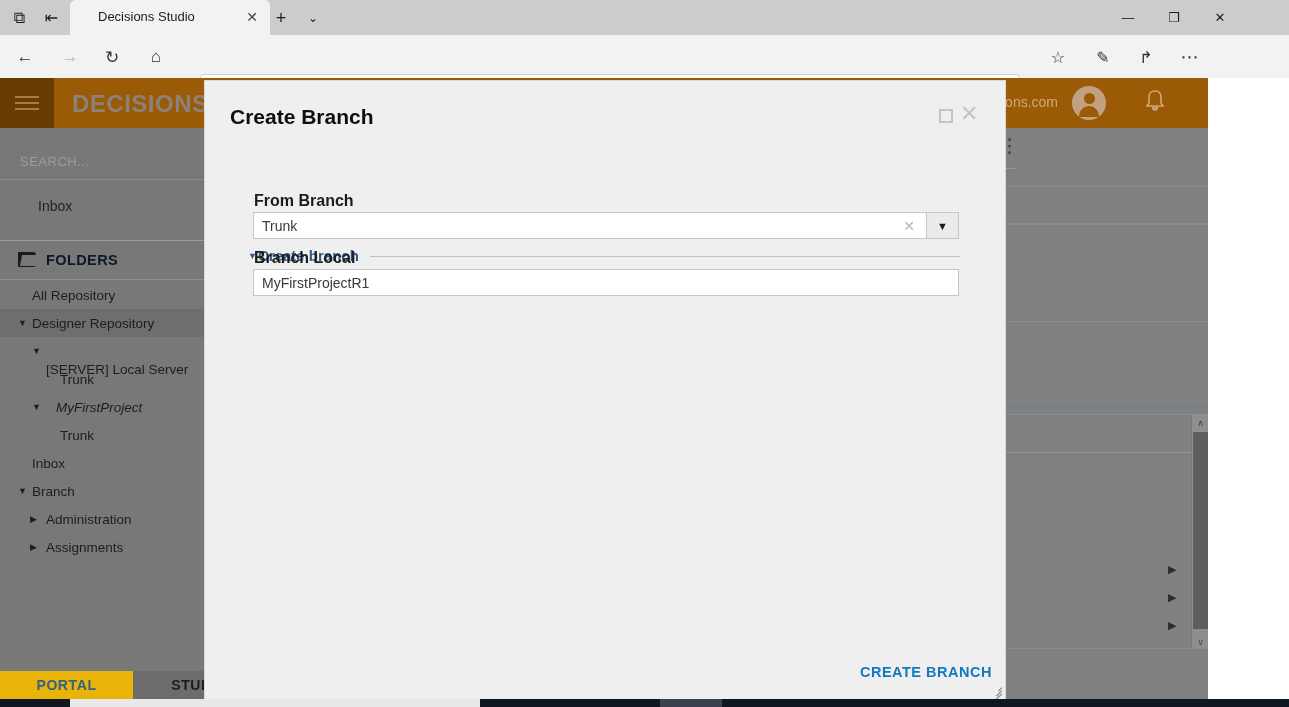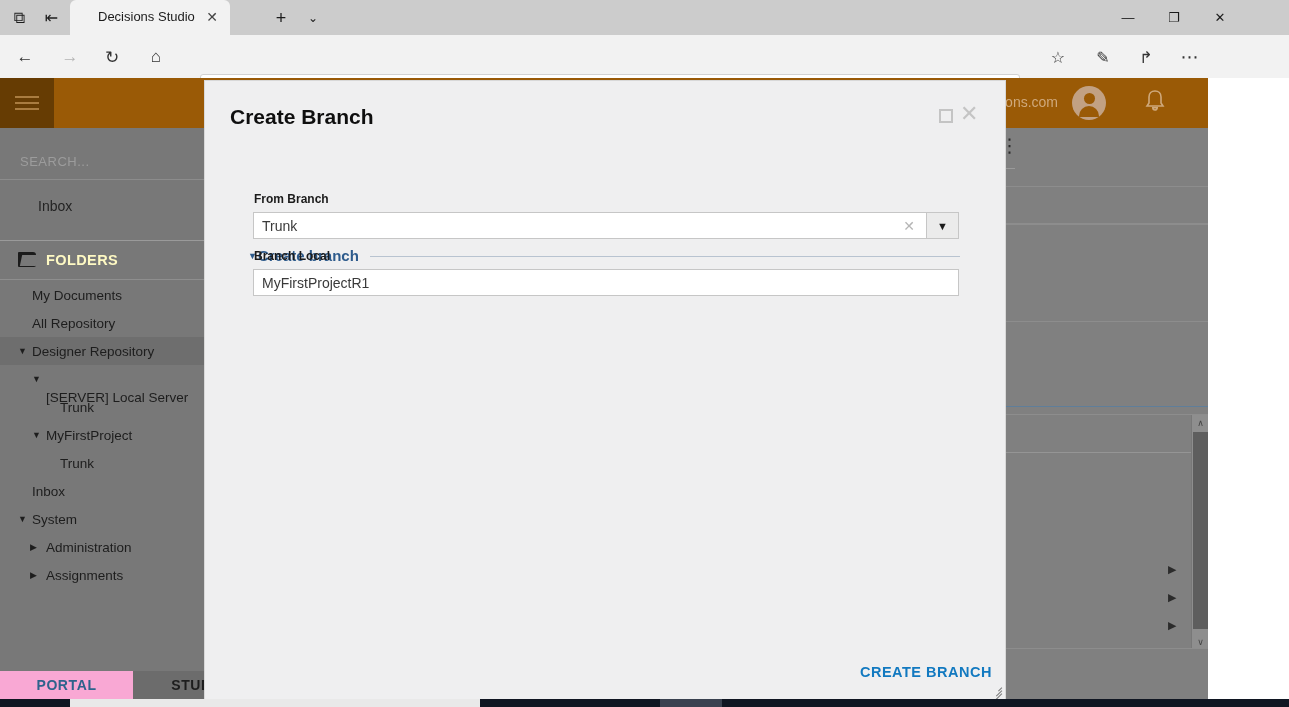--- a/index.html
+++ b/index.html
@@ -22,21 +22,21 @@
   .tb-sysicon {
     position: absolute; top: 0; width: 31px; height: 35px;
     display: flex; align-items: center; justify-content: center;
     color: #1b1b1b;
   }
   #sys-icon-1 { left: 4px; }
   #sys-icon-2 { left: 36px; }
 
   #tab-strip { position: absolute; left: 70px; top: 0; height: 35px; }
   #browser-tab {
-    position: absolute; left: 0; top: 0; width: 160px; height: 35px;
+    position: absolute; left: 0; top: 0; width: 200px; height: 35px;
     background: #f2f2f2; border-top-left-radius: 6px; border-top-right-radius: 6px;
     display: flex; align-items: center;
   }
   #browser-tab-title {
     position: absolute; left: 28px; top: 9px; width: 128px;
     font-size: 13px; color: #1b1b1b; white-space: nowrap; overflow: hidden;
   }
   #tab-close-icon {
     position: absolute; right: 10px; top: 9px; width: 16px; height: 16px;
     display: flex; align-items: center; justify-content: center;
@@ -182,42 +182,42 @@
   #folder-icon .f1 {
     position: absolute; left: 0; top: 0; width: 18px; height: 15px;
     background: #1b1b1b; border-radius: 1px 3px 2px 1px;
   }
   #folder-icon .f2 {
     position: absolute; left: 3px; top: 3px; width: 16px; height: 11px;
     background: #787878; transform: skewX(-12deg);
   }
   #folders-label {
     position: absolute; left: 46px; top: 11px; font-size: 14.5px;
-    font-weight: bold; color: #fef9c3; letter-spacing: 0.4px;
+    font-weight: bold; color: #0f172a; letter-spacing: 0.4px;
   }
   #folder-tree {
     position: absolute; left: 0; top: 153px; width: 205px; height: 305px;
     overflow: hidden;
   }
   .tree-item {
     position: relative; height: 28px; font-size: 13.5px; color: #1d1d1d;
     display: flex; align-items: center;
   }
   .tree-item.selected { background: #6e6e6e; }
   .tree-caret {
     position: absolute; font-size: 9px; color: #1d1d1d; line-height: 1;
   }
   .tree-label { position: absolute; white-space: nowrap; }
 
   #bottom-tabs {
     position: absolute; left: 0; top: 593px; width: 1208px; height: 28px;
   }
   #tab-portal {
     position: absolute; left: 0; top: 0; width: 133px; height: 28px;
-    background: #f9a8d4; display: flex; align-items: center; justify-content: center;
+    background: #eab308; display: flex; align-items: center; justify-content: center;
     font-size: 14px; font-weight: bold; color: #2e638c; letter-spacing: 0.6px;
   }
   #tab-studio {
     position: absolute; left: 133px; top: 0; width: 133px; height: 28px;
     background: #6c6c6c; display: flex; align-items: center; justify-content: center;
     font-size: 14px; font-weight: bold; color: #1d1d1d; letter-spacing: 0.6px;
     overflow: hidden;
   }
 
   
@@ -330,21 +330,21 @@
   #section-label {
     position: absolute; left: 10px; top: 0; font-size: 15px; font-weight: bold;
     color: #2e5b8c; white-space: nowrap;
   }
   #section-rule {
     position: absolute; left: 122px; top: 9px; width: 590px; height: 1px;
     background: #b8c3d0;
   }
 
   .field-label {
-    position: absolute; font-size: 12px; font-weight: bold; color: #1b1b1b;
+    position: absolute; font-size: 16px; font-weight: bold; color: #1b1b1b;
   }
   #from-branch-label { left: 49px; top: 111px; }
   #branch-name-label { left: 49px; top: 168px; }
 
   #from-branch-combo {
     position: absolute; left: 48px; top: 131px; width: 706px; height: 27px;
     background: #ffffff; border: 1px solid #c6c6c6;
   }
   #from-branch-value {
     position: absolute; left: 8px; top: 5px; font-size: 14px; color: #3a3a3a;
@@ -432,20 +432,21 @@
   <div id="page">
 
     <div id="app-header">
       <div id="hamburger-zone">
         <div id="hamburger-icon">
             <i></i>
             <i></i>
             <i></i>
           </div>
       </div>
+      <div id="brand-logo">DECISIONS</div>
       <div id="account-email">decisions.com</div>
       <div id="avatar-icon">
           <span class="head"></span>
           <span class="body"></span>
         </div>
       <div id="notification-bell">
         <svg width="22" height="24" viewBox="0 0 22 24">
           <path d="M11 2 C7.5 2 5 4.5 5 8 v6 l-2 3 h16 l-2 -3 V8 c0 -3.5 -2.5 -6 -6 -6 z M11 21 a2.2 2.2 0 0 0 2.2 -2.2 h-4.4 A2.2 2.2 0 0 0 11 21 z" fill="none" stroke="#cfa97c" stroke-width="1.6"></path>
         </svg>
       </div>
@@ -505,49 +506,46 @@
       </div>
       <div id="folders-header">
         <div id="folder-icon">
             <span class="f1"></span>
             <span class="f2"></span>
           </div>
         <div id="folders-label">FOLDERS</div>
       </div>
       <div id="folder-tree">
           <div class="tree-item">
-            <span class="tree-label" style="left: 32px;">My Documents</span>
-          </div>
-          <div class="tree-item">
             <span class="tree-label" style="left: 32px;">All Repository</span>
           </div>
           <div class="tree-item selected">
             <span class="tree-caret" style="left: 18px;">▼</span>
             <span class="tree-label" style="left: 32px;">Designer Repository</span>
           </div>
           <div class="tree-item">
             <span class="tree-caret" style="left: 32px;">▼</span>
             <span class="tree-label" style="left: 46px; margin-top: 36px;">[SERVER] Local Server</span>
           </div>
           <div class="tree-item">
             <span class="tree-label" style="left: 60px;">Trunk</span>
           </div>
           <div class="tree-item">
             <span class="tree-caret" style="left: 32px;">▼</span>
-            <span class="tree-label" style="left: 46px;">MyFirstProject</span>
+            <span class="tree-label" style="left: 56px; font-style: italic;">MyFirstProject</span>
           </div>
           <div class="tree-item">
             <span class="tree-label" style="left: 60px;">Trunk</span>
           </div>
           <div class="tree-item">
             <span class="tree-label" style="left: 32px;">Inbox</span>
           </div>
           <div class="tree-item">
             <span class="tree-caret" style="left: 18px;">▼</span>
-            <span class="tree-label" style="left: 32px;">System</span>
+            <span class="tree-label" style="left: 32px;">Branch</span>
           </div>
           <div class="tree-item">
             <span class="tree-caret" style="left: 30px;">▶</span>
             <span class="tree-label" style="left: 46px;">Administration</span>
           </div>
           <div class="tree-item">
             <span class="tree-caret" style="left: 30px;">▶</span>
             <span class="tree-label" style="left: 46px;">Assignments</span>
           </div>
         </div>

